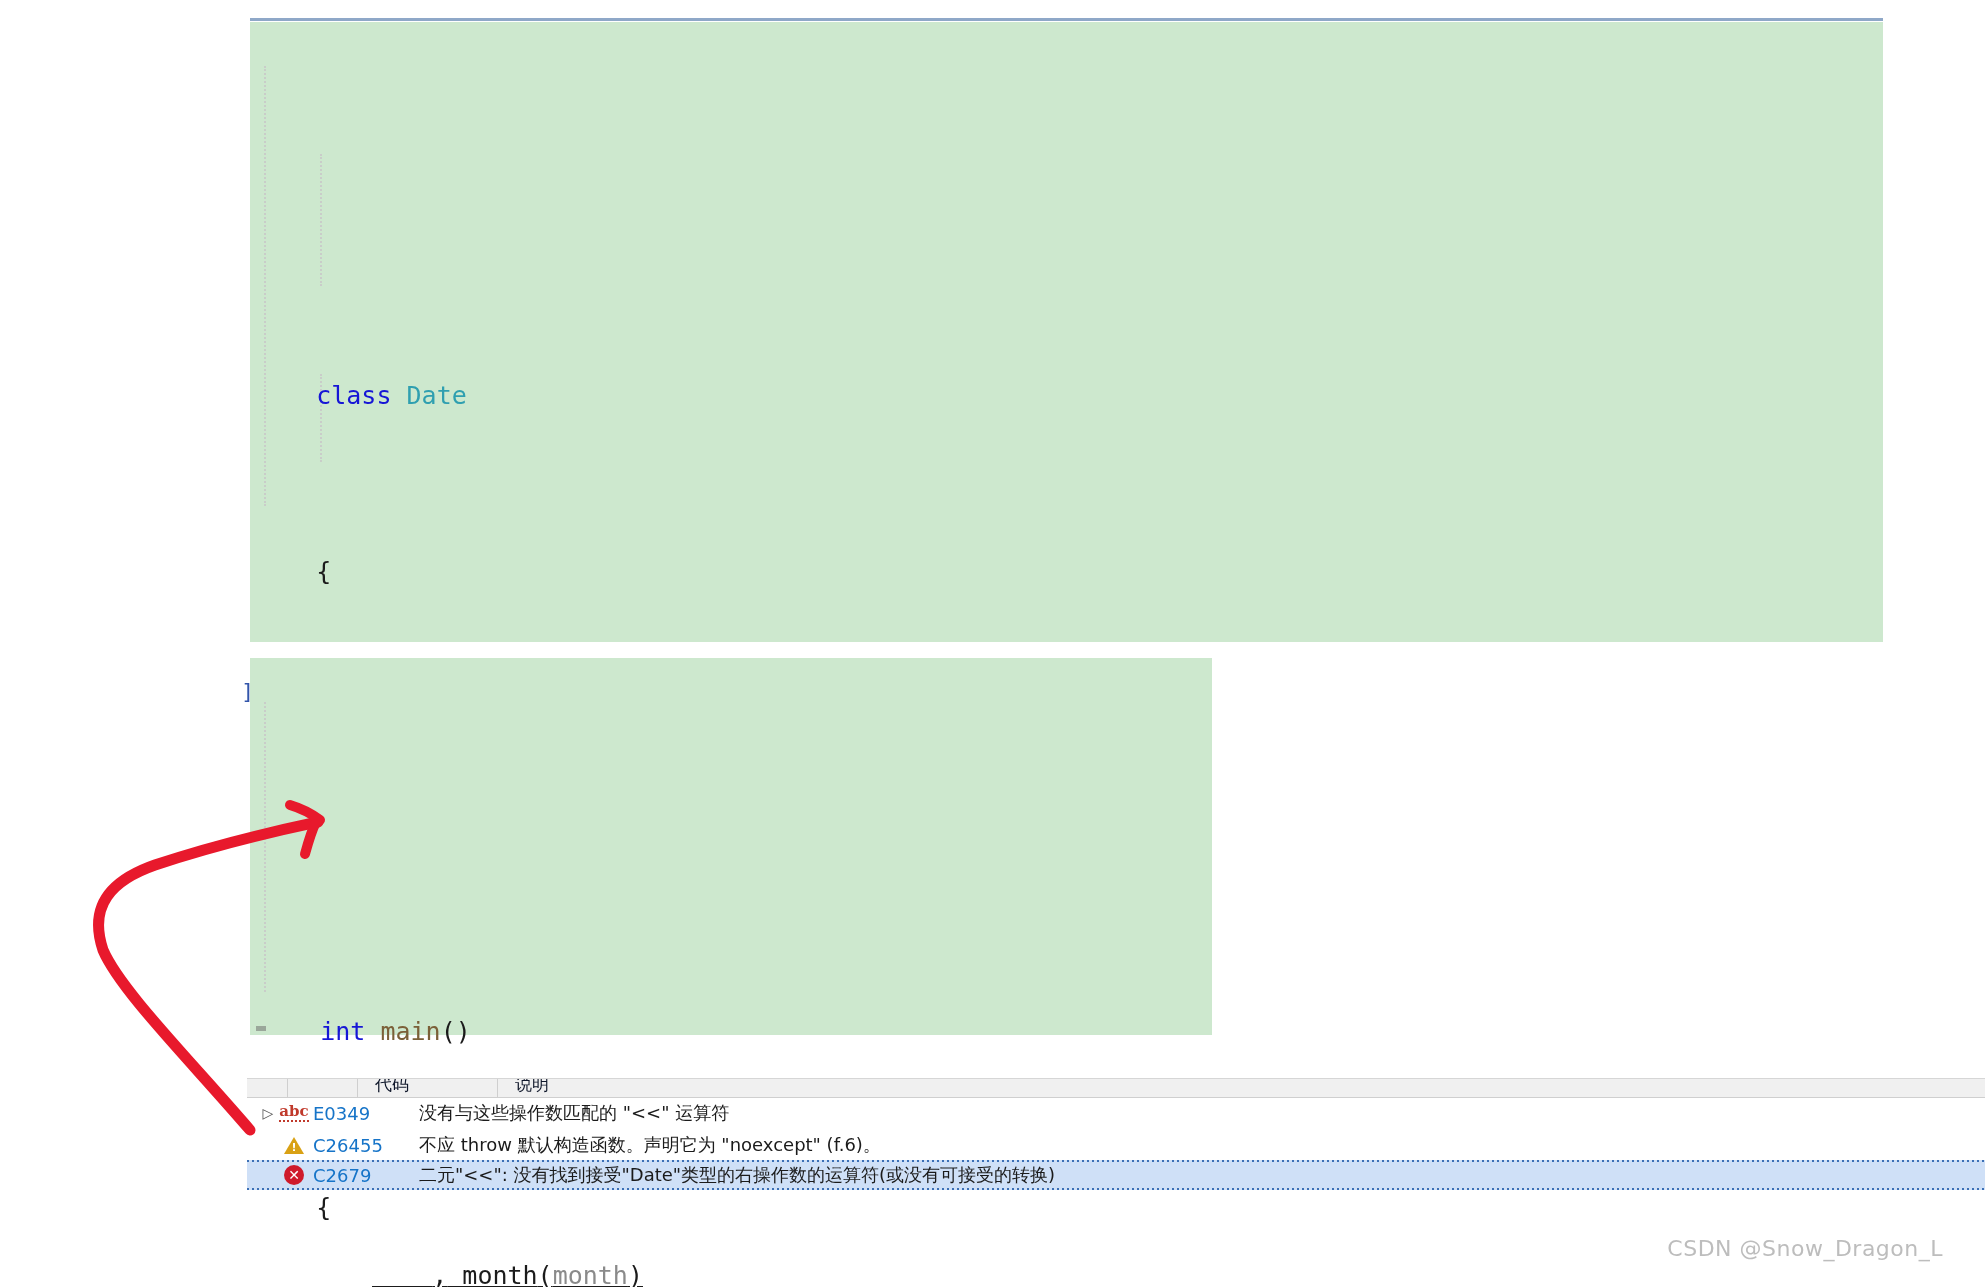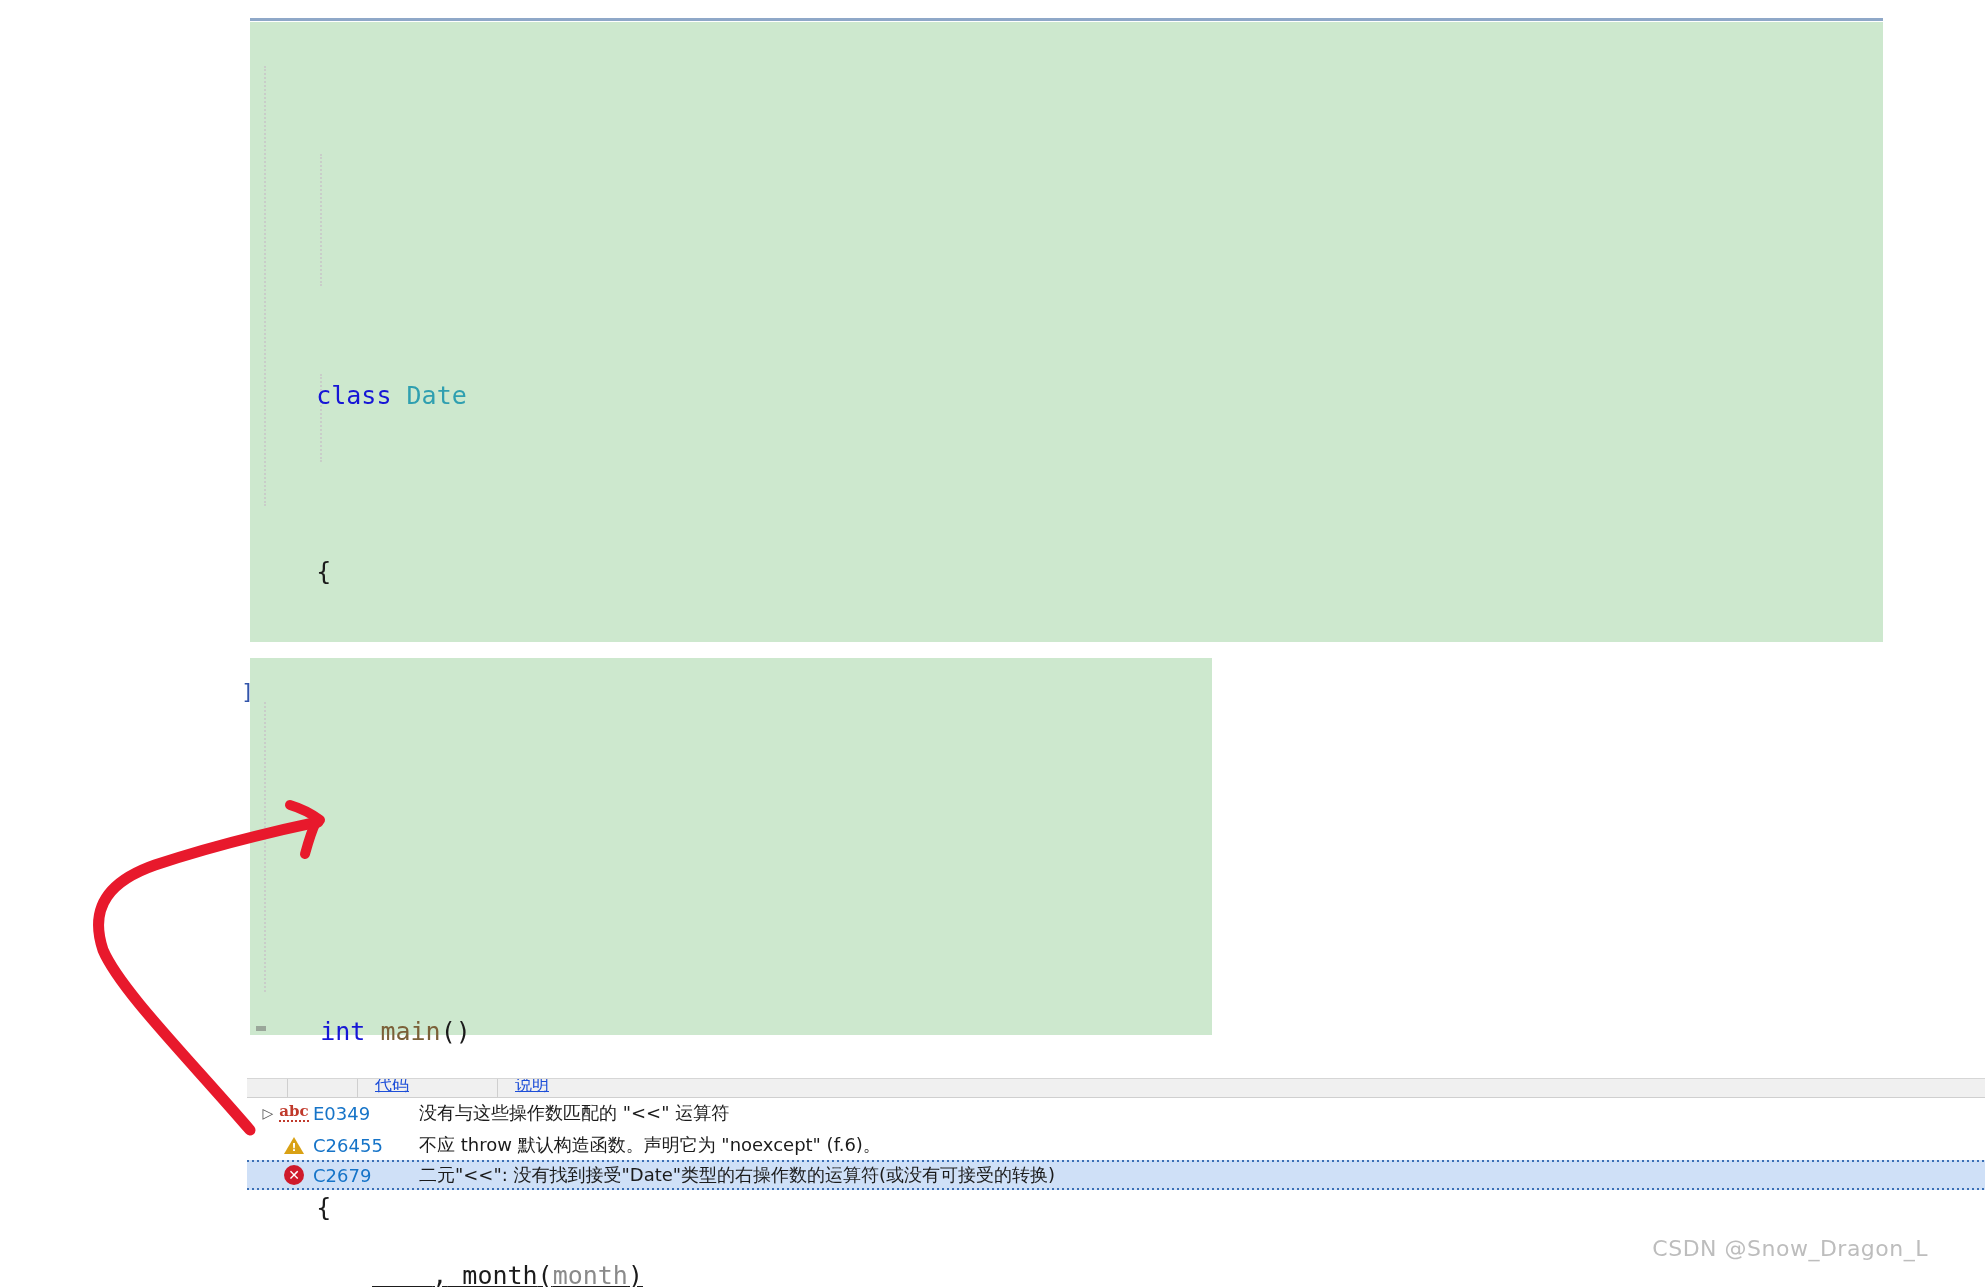--- a/index.html
+++ b/index.html
@@ -81,23 +81,22 @@
     border-top:1px solid #d6d6d6;
     font-family:"DejaVu Sans","Liberation Sans",sans-serif;
     font-size:18px;
   }
   .hdr-strip{
     position:absolute;left:0;top:0;width:1740px;height:18px;
     background:#f0f0f0;border-bottom:1px solid #cfcfcf;
     overflow:hidden;
   }
   .hdr-cell{
-    position:absolute;top:-6px;font-size:17px;color:#1d4ed8;
+    position:absolute;top:-6px;font-size:17px;color:#0f172a;
     font-family:"DejaVu Sans",sans-serif;
-    text-decoration:underline;
   }
   .hdr-sep{position:absolute;top:0;width:1px;height:18px;background:#cfcfcf;}
 
   .err-row{
     position:absolute;left:0;width:1740px;height:30px;
     display:flex;align-items:center;
   }
   .err-row.sel{ background:#cfe0f7; }
   .err-row.sel:before{
     content:"";position:absolute;left:0;right:0;top:0;height:2px;
@@ -136,21 +135,21 @@
   }
   .errx-icon{
     width:20px;height:20px;border-radius:50%;background:#cf1a2b;
     color:#fff;font-size:14px;font-weight:bold;
     display:flex;align-items:center;justify-content:center;
     font-family:"DejaVu Sans",sans-serif;
   }
 
   
   #watermark{
-    position:absolute;right:57px;bottom:26px;
+    position:absolute;right:42px;bottom:26px;
     color:#bdbdbd;font-size:22px;
     font-family:"DejaVu Sans","Liberation Sans",sans-serif;
     letter-spacing:.5px;
     margin-left:9px;
   }
 
   
   #arrow-overlay{position:absolute;left:0;top:0;width:1985px;height:1287px;pointer-events:none;}
 </style>
 </head>

